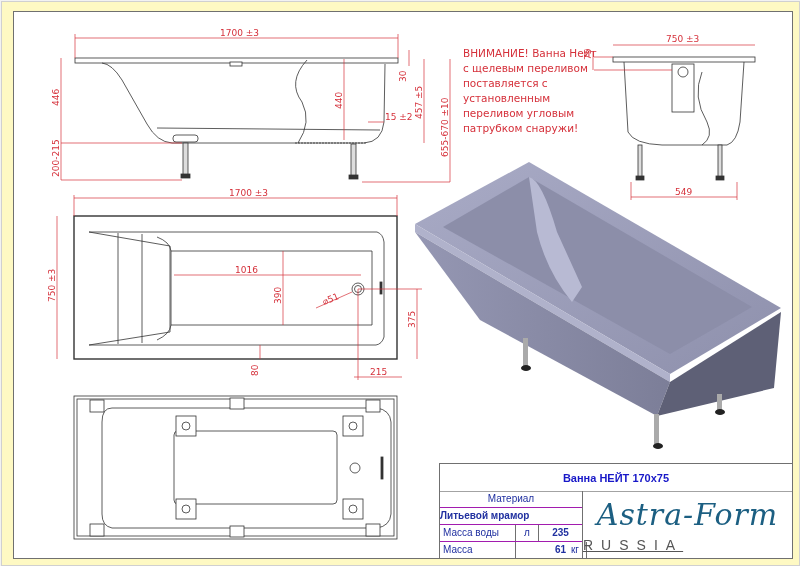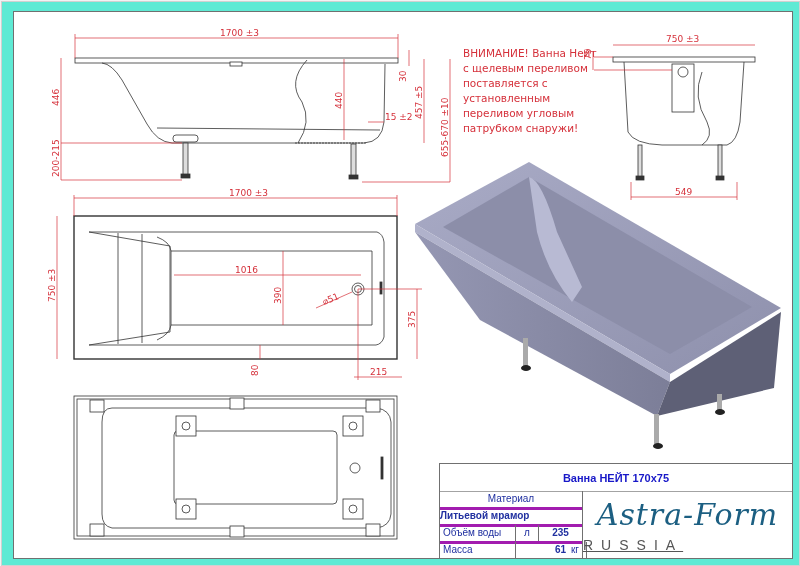--- a/index.html
+++ b/index.html
@@ -1,25 +1,25 @@
 <!DOCTYPE html>
 <html><head>
 <meta charset="utf-8">
 <style>
   html,body{margin:0;padding:0;background:#f2f2f2;}
   body{width:800px;height:566px;position:relative;overflow:hidden;font-family:"Liberation Sans",sans-serif;}
-  .sheet{position:absolute;left:1px;top:1px;width:797px;height:563px;background:#5eead4;border:1px solid #d0d0d0;}
+  .sheet{position:absolute;left:1px;top:1px;width:797px;height:563px;background:#fef9c3;border:1px solid #d0d0d0;}
   .frame{position:absolute;left:11px;top:9px;width:778px;height:546px;border:1px solid #707070;background:#fff;}
   svg.draw{position:absolute;left:0;top:0;}
   .dim{font-family:"DejaVu Sans",sans-serif;font-size:9px;fill:#d5303a;}
   .note{position:absolute;left:461px;top:44px;width:140px;color:#d5303a;font-family:"DejaVu Sans",sans-serif;font-size:10.5px;line-height:15px;}
   .tb{position:absolute;left:437px;top:461px;width:352px;height:94px;border-top:1px solid #707070;border-left:1px solid #707070;}
   .tb-title{position:absolute;left:0;top:0;width:352px;height:27px;border-bottom:1px solid #a3a3a3;text-align:center;font-weight:bold;font-size:11px;line-height:28px;color:#1818c8;}
   .tb-grid{position:absolute;left:0;top:27px;width:142px;height:67px;border-right:1px solid #707070;}
-  .tb-row{position:absolute;left:0;width:142px;border-bottom:3px solid #a21caf;font-size:10px;color:#2030a0;}
+  .tb-row{position:absolute;left:0;width:142px;border-bottom:1px solid #a21caf;font-size:10px;color:#2030a0;}
   .tb-row span{position:absolute;top:0;height:100%;line-height:15px;}
   .tb-logo{position:absolute;left:143px;top:27px;width:209px;height:67px;}
   .logo-main{position:absolute;left:0;top:6px;width:209px;text-align:center;font-family:"DejaVu Serif",serif;font-style:italic;font-size:30px;color:#1c5f82;letter-spacing:1px;}
   .logo-sub{position:absolute;left:0;top:46px;width:209px;text-align:left;font-size:14px;color:#555;letter-spacing:8px;text-decoration:underline;}
 </style>
 </head>
 <body>
 
 <div class="sheet">
   <div class="frame"></div>
@@ -181,21 +181,21 @@
   <div class="tb">
     <div class="tb-title">Ванна НЕЙТ 170x75</div>
     <div class="tb-grid">
       <div class="tb-row" style="top:0;height:16px;">
         <span style="left:0;width:142px;text-align:center;line-height:16px;">Материал</span>
       </div>
       <div class="tb-row" style="top:17px;height:16px;font-weight:bold;">
         <span style="left:0;width:142px;text-align:left;line-height:16px;">Литьевой мрамор</span>
       </div>
       <div class="tb-row" style="top:34px;height:16px;">
-        <span style="left:3px;width:72px;border-right:1px solid #707070;line-height:16px;">Объём воды</span>
+        <span style="left:3px;width:72px;border-right:1px solid #707070;line-height:16px;">Масса воды</span>
         <span style="left:76px;width:22px;text-align:center;border-right:1px solid #707070;line-height:16px;">л</span>
         <span style="left:99px;width:43px;text-align:center;font-weight:bold;line-height:16px;">235</span>
       </div>
       <div class="tb-row" style="top:51px;height:16px;border-bottom:none;">
         <span style="left:3px;width:72px;border-right:1px solid #707070;line-height:16px;">Масса</span>
         <span style="left:76px;width:22px;text-align:center;border-right:1px solid #707070;line-height:16px;margin-left:48px;">кг</span>
         <span style="left:99px;width:43px;text-align:center;font-weight:bold;line-height:16px;">61</span>
       </div>
     </div>
     <div class="tb-logo">

